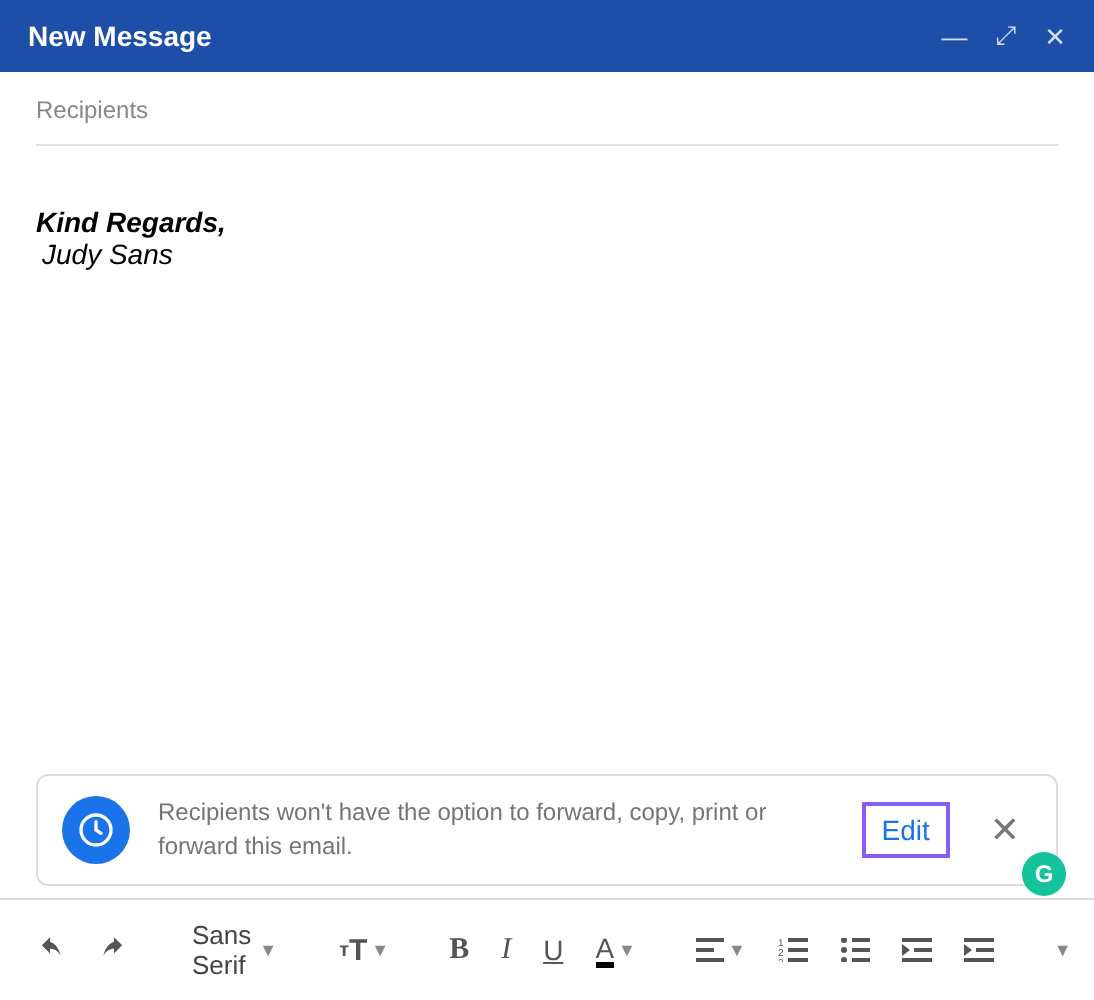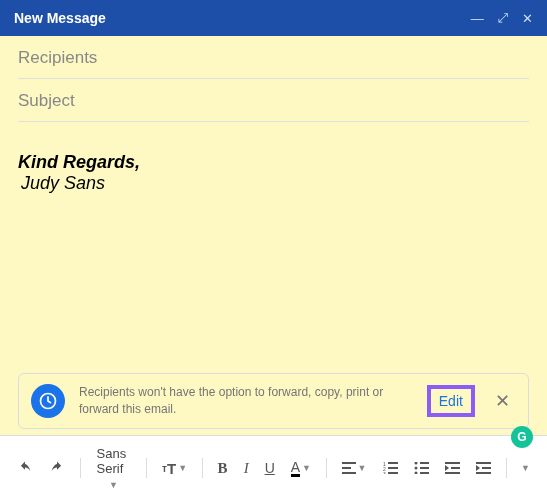--- a/index.html
+++ b/index.html
@@ -1,58 +1,57 @@
 <!DOCTYPE html>
 <html><head>
 <meta charset="utf-8">
 <style>
 * { box-sizing: border-box; margin: 0; padding: 0; }
 body { font-family: Arial, sans-serif; background: #6b6b6b; width: 547px; height: 500px; overflow: hidden; }
-.compose-window { background: #fef9c3; width: 100%; height: 100%; display: flex; flex-direction: column; }
+.compose-window { background: #ffffff; width: 100%; height: 100%; display: flex; flex-direction: column; }
 .header { background: #1e4fa8; color: #fff; display: flex; align-items: center; padding: 10px 14px; }
 .header-title { font-size: 14px; font-weight: bold; flex: 1; }
 .header-actions { display: flex; gap: 14px; align-items: center; }
 .header-actions span { cursor: pointer; font-size: 13px; color: #d1dff5; }
 .fields { padding: 0 18px; }
-.field { border-bottom: 1px solid #e0e0e0; padding: 12px 0 10px; color: #888; font-size: 17px; }
-.body-area { flex: 1; padding: 30px 18px 0; font-size: 18px; }
+.field { border-bottom: 1px solid #e0e0e0; padding: 12px 0 10px; color: #888; font-size: 12px; }
+.body-area { flex: 1; padding: 30px 18px 0; font-size: 14px; }
 .sig-line1 { font-style: italic; font-weight: bold; }
 .sig-line2 { font-style: italic; margin-left: 3px; }
 .confidential-box { margin: 0 18px 6px; border: 1px solid #dadce0; border-radius: 6px; padding: 10px 12px; display: flex; align-items: center; gap: 14px; }
 .conf-icon { width: 34px; height: 34px; background: #1a73e8; border-radius: 50%; display: flex; align-items: center; justify-content: center; flex-shrink: 0; }
 .conf-text { flex: 1; font-size: 12.5px; line-height: 1.4; }
 .conf-title { color: #1a73e8; font-size: 13px; }
 .conf-sub { color: #757575; font-size: 12px; }
-.edit-btn { color: #1a73e8; border: 4px solid #8b5cf6; padding: 4px 8px; font-size: 14px; cursor: pointer; font-weight: 400; }
+.edit-btn { color: #1a73e8; border: 2px solid #8b5cf6; padding: 4px 8px; font-size: 14px; cursor: pointer; font-weight: 400; }
 .close-conf { color: #777; font-size: 18px; cursor: pointer; padding: 0 6px; }
 .grammarly { position: absolute; right: 14px; bottom: 52px; width: 22px; height: 22px; background: #15c39a; border-radius: 50%; display: flex; align-items: center; justify-content: center; color: #fff; font-size: 12px; font-weight: bold; }
 .toolbar { border-top: 1px solid #dadce0; padding: 8px 12px; display: flex; align-items: center; gap: 6px; background: #fff; }
 .tb-item { display: flex; align-items: center; padding: 3px 5px; color: #555; cursor: pointer; }
 .tb-sep { width: 1px; height: 20px; background: #dadce0; margin: 0 4px; }
-.font-picker { display: flex; align-items: center; gap: 4px; font-size: 13px; color: #444; padding: 2px 6px; flex-direction: column; }
+.font-picker { display: flex; align-items: center; gap: 4px; font-size: 13px; color: #444; padding: 2px 6px; }
 .caret { font-size: 9px; color: #888; }
 svg { display: block; }
 </style>
 </head>
 <body>
 
 <div class="compose-window">
 
   <div class="header">
     <div class="header-title">New Message</div>
     <div class="header-actions">
       <span>—</span>
       <span>⤢</span>
       <span>✕</span>
     </div>
   </div>
 
   <div class="fields">
     <div class="field">Recipients</div>
-    <div class="field">Subject</div>
   </div>
 
   <div class="body-area">
     <div class="sig-line1">Kind Regards,</div>
     <div class="sig-line2">Judy Sans</div>
   </div>
 
   <div class="confidential-box">
     <div class="conf-icon">
       <svg width="20" height="20" viewBox="0 0 24 24" fill="#fff">

